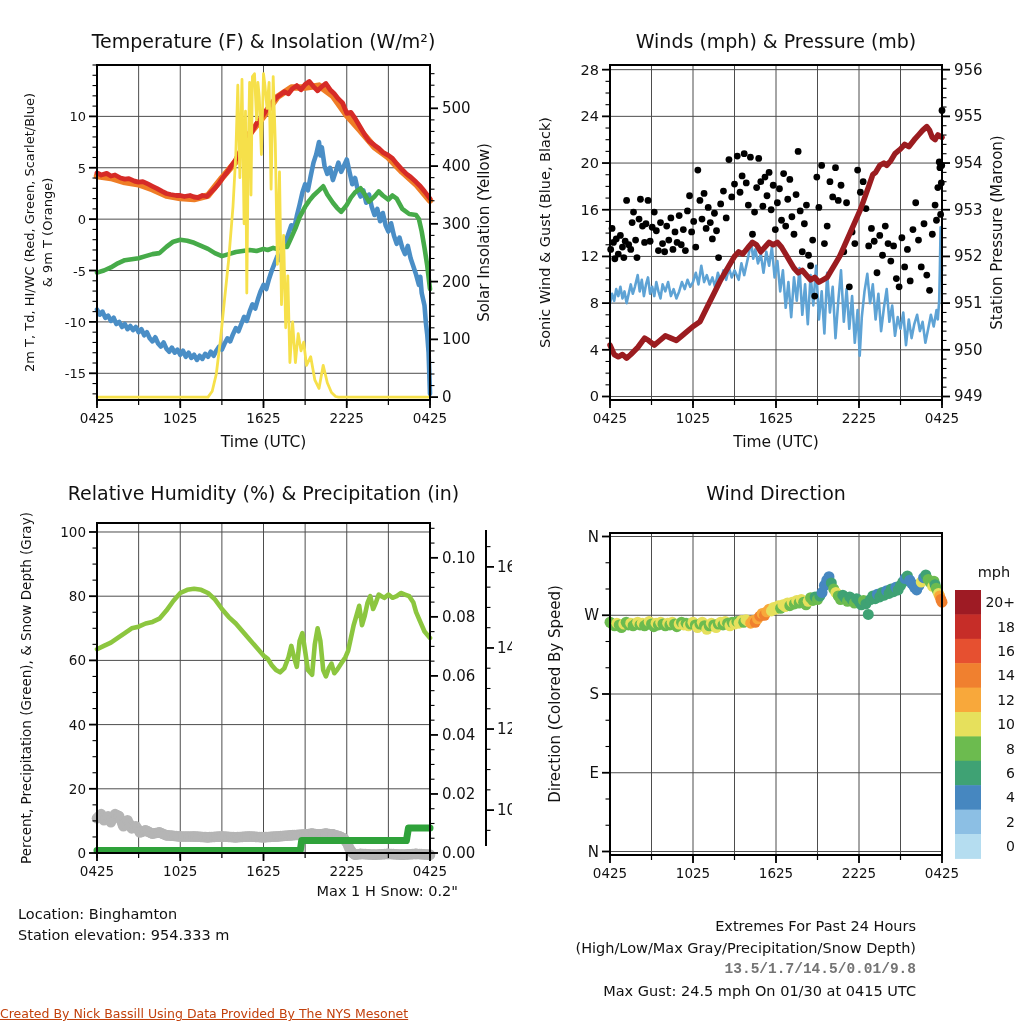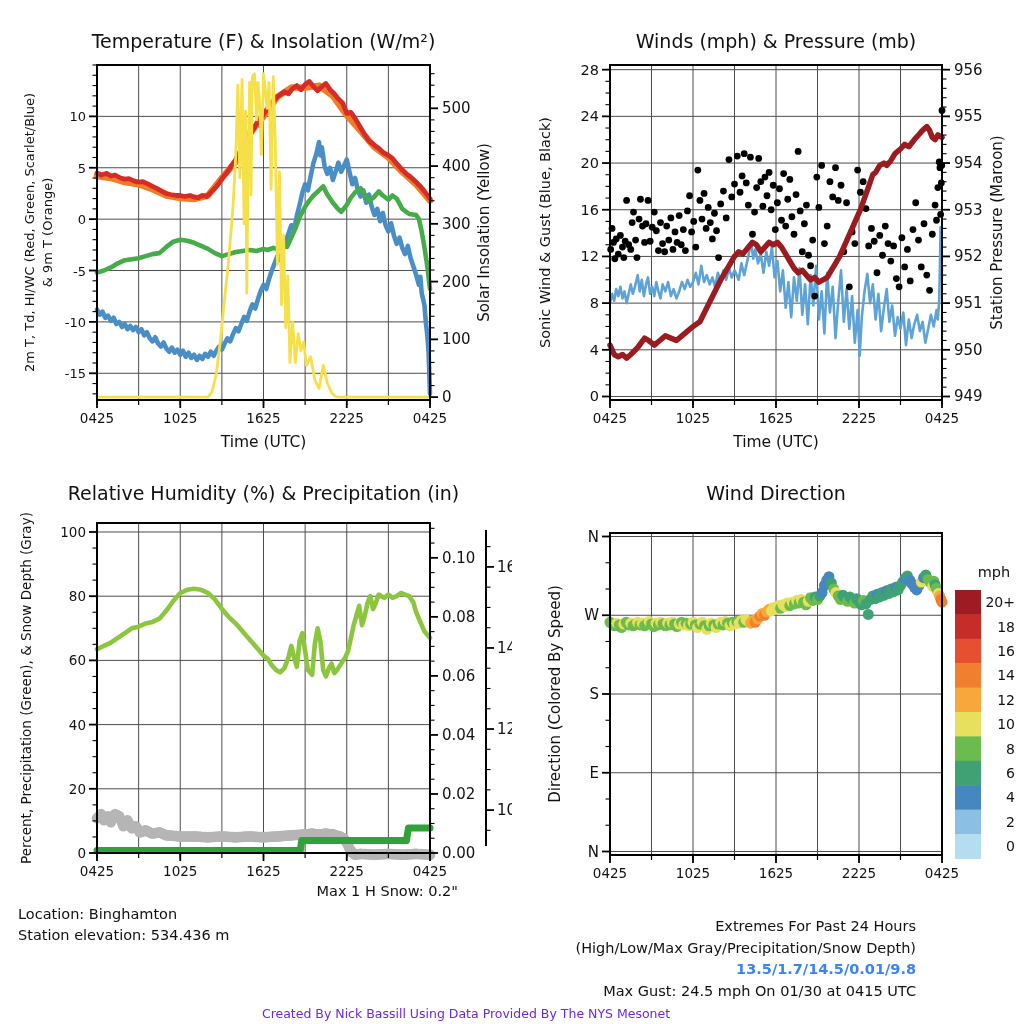--- a/index.html
+++ b/index.html
@@ -3,21 +3,21 @@
 <meta charset="utf-8">
 <style>
   html,body{margin:0;padding:0;background:#ffffff;}
   body{width:1024px;height:1024px;font-family:"DejaVu Sans","Liberation Sans",sans-serif;color:#111;}
   .grid{display:grid;grid-template-columns:512px 512px;}
   svg{display:block;}
   .footer{position:relative;width:932px;height:124px;font-size:14.5px;}
   .footer .left-block{position:absolute;left:18px;top:4px;line-height:21px;}
   .footer .right-block{position:absolute;right:16px;top:16px;text-align:right;line-height:21.5px;}
   .footer .extremes-values{font-weight:bold;}
-  .footer .credit{position:absolute;bottom:3px;left:0;width:100%;text-align:center;color:#6d28d9;font-size:12.5px;}
+  .footer .credit{position:absolute;bottom:3px;left:0;width:100%;color:#c2410c;font-size:12.5px;text-decoration:underline;}
 </style>
 </head>
 <body>
 
 <div class="grid">
   <svg width="512" height="455" viewBox="0 0 512 455">
       <line x1="97" y1="65" x2="97" y2="400" stroke="#4d4d4d" stroke-width="1"></line>
       <line x1="138.625" y1="65" x2="138.625" y2="400" stroke="#4d4d4d" stroke-width="1"></line>
       <line x1="180.25" y1="65" x2="180.25" y2="400" stroke="#4d4d4d" stroke-width="1"></line>
       <line x1="221.875" y1="65" x2="221.875" y2="400" stroke="#4d4d4d" stroke-width="1"></line>
@@ -986,22 +986,22 @@
       <text x="503" y="371.8" font-size="14" text-anchor="end" font-family="&quot;DejaVu Sans&quot;,&quot;Liberation Sans&quot;,sans-serif" fill="#111">2</text>
       <rect x="443" y="379" width="26" height="24.9" fill="#b5ddf0"></rect>
       <text x="503" y="396.2" font-size="14" text-anchor="end" font-family="&quot;DejaVu Sans&quot;,&quot;Liberation Sans&quot;,sans-serif" fill="#111">0</text>
       <text x="264" y="45" font-size="19" text-anchor="middle" font-family="&quot;DejaVu Sans&quot;,&quot;Liberation Sans&quot;,sans-serif" fill="#111">Wind Direction</text>
     </svg>
 </div>
 
 <div class="footer">
   <div class="left-block">
     <div>Location: Binghamton</div>
-    <div>Station elevation: 534.436 m</div>
+    <div>Station elevation: 954.333 m</div>
   </div>
   <div class="right-block">
     <div>Extremes For Past 24 Hours</div>
     <div>(High/Low/Max Gray/Precipitation/Snow Depth)</div>
-    <div class="extremes-values" style="color: #3b82f6;">13.5/1.7/14.5/0.01/9.8</div>
+    <div class="extremes-values" style="color: #737373; font-family: Liberation Mono, monospace;">13.5/1.7/14.5/0.01/9.8</div>
     <div>Max Gust: 24.5 mph On 01/30 at 0415 UTC</div>
   </div>
   <div class="credit">Created By Nick Bassill Using Data Provided By The NYS Mesonet</div>
 </div>
 
 </body></html>

